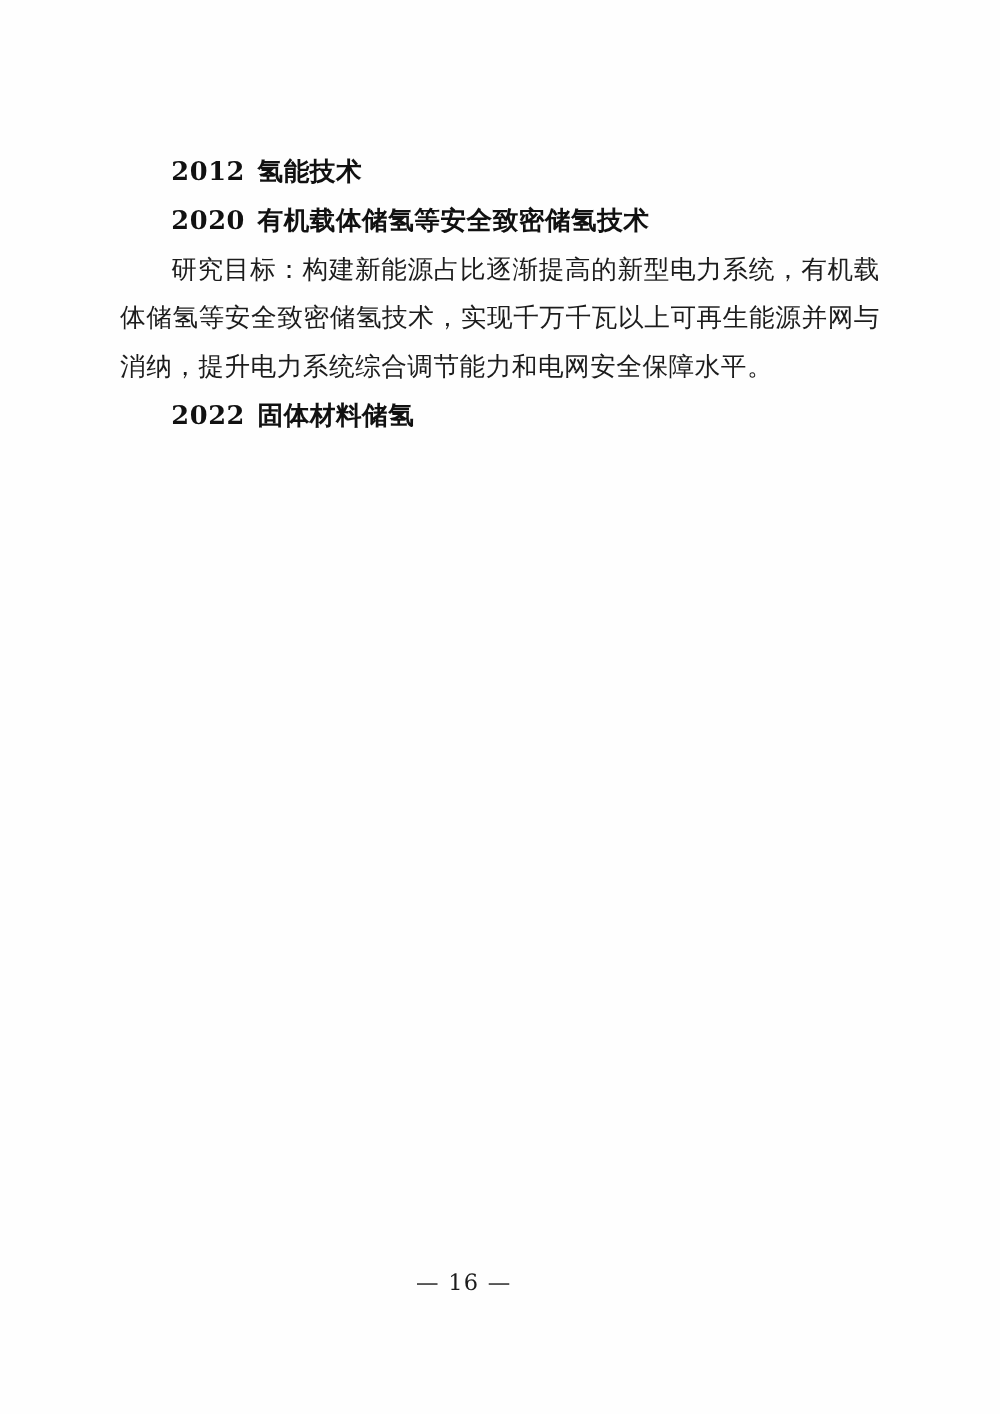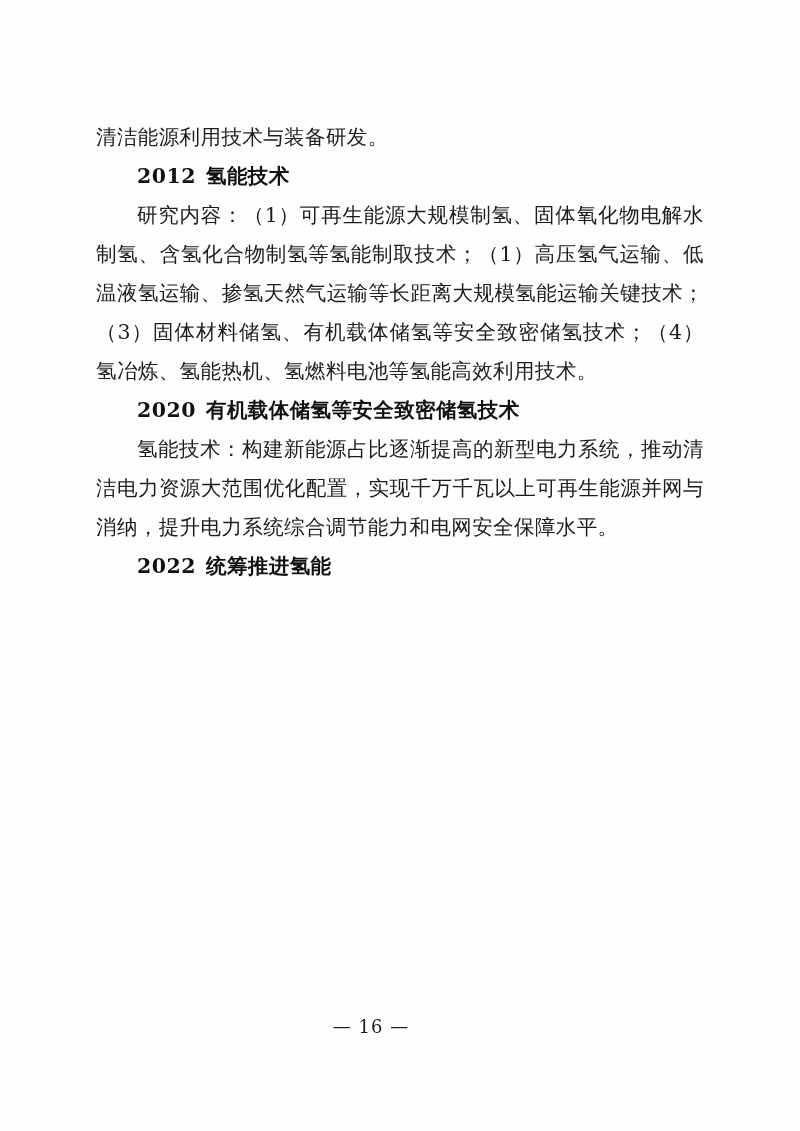--- a/index.html
+++ b/index.html
@@ -74,37 +74,35 @@
     color: #1c1c1c;
     font-family: "DejaVu Serif", "Liberation Serif", serif;
   }
 </style>
 </head>
 <body>
 
 <div class="page">
   <div class="content">
 
-    <p class="para block">清洁能源利用技术与装备研发。</p>
 
     <p class="heading block">
       <span class="num">2012</span><span class="sp"></span><span>氢能技术</span>
     </p>
 
 
-    <p class="para indent block">研究内容：（1）可再生能源大规模制氢、固体氧化物电解水制氢、含氢化合物制氢等氢能制取技术；（1）高压氢气运输、低温液氢运输、掺氢天然气运输等长距离大规模氢能运输关键技术；（3）固体材料储氢、有机载体储氢等安全致密储氢技术；（4）氢冶炼、氢能热机、氢燃料电池等氢能高效利用技术。</p>
 
     <p class="heading block">
       <span class="num">2020</span><span class="sp"></span><span>有机载体储氢等安全致密储氢技术</span>
     </p>
 
-    <p class="para indent block">氢能技术：构建新能源占比逐渐提高的新型电力系统，推动清洁电力资源大范围优化配置，实现千万千瓦以上可再生能源并网与消纳，提升电力系统综合调节能力和电网安全保障水平。</p>
+    <p class="para indent block">研究目标：构建新能源占比逐渐提高的新型电力系统，有机载体储氢等安全致密储氢技术，实现千万千瓦以上可再生能源并网与消纳，提升电力系统综合调节能力和电网安全保障水平。</p>
 
 
     <p class="heading block">
-      <span class="num">2022</span><span class="sp"></span><span>统筹推进氢能</span>
+      <span class="num">2022</span><span class="sp"></span><span>固体材料储氢</span>
     </p>
 
 
   </div>
 
   <div class="footer">— 16 —</div>
 </div>
 
 </body></html>

